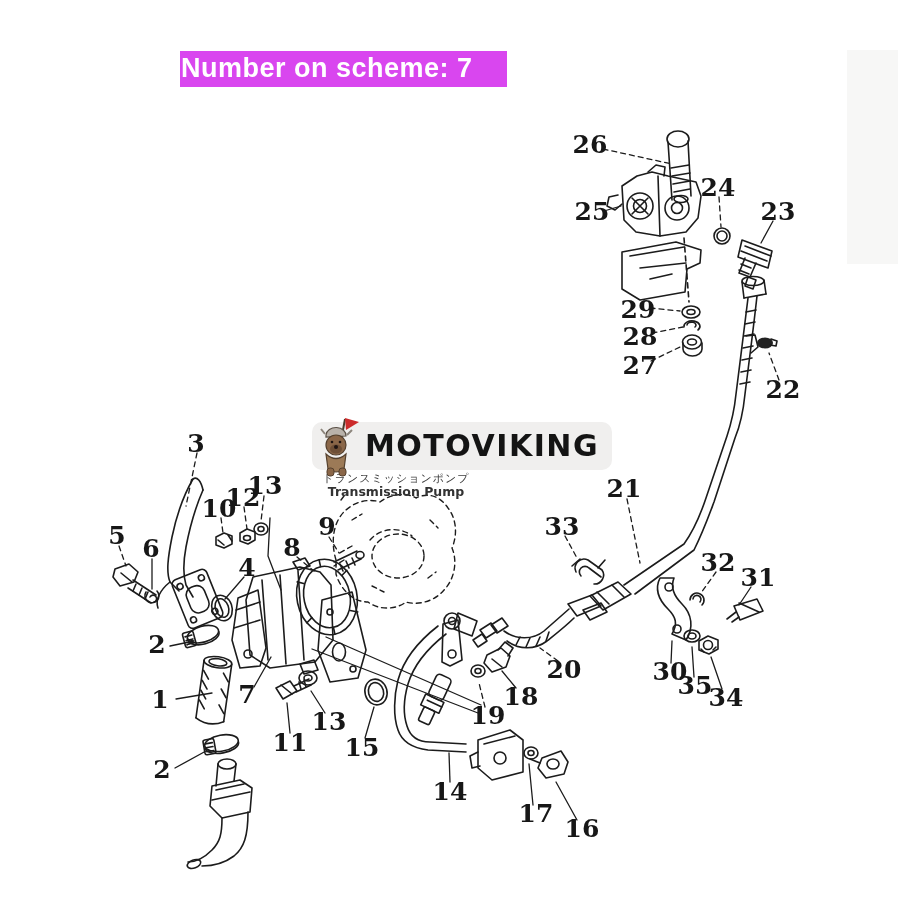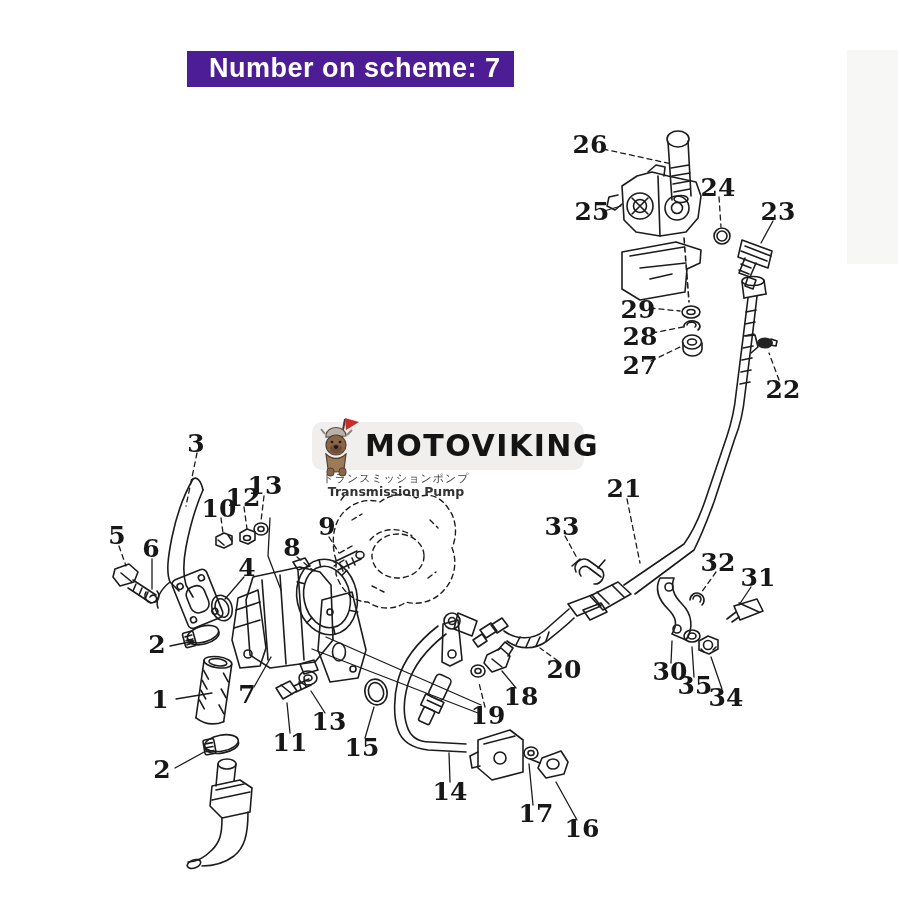--- a/index.html
+++ b/index.html
@@ -2,25 +2,25 @@
 <html><head>
 <meta charset="utf-8">
 <style>
   html,body{margin:0;padding:0;background:#fff;}
   .stage{position:relative;width:900px;height:900px;background:#ffffff;overflow:hidden;
          font-family:"Liberation Sans",sans-serif;}
   svg text{user-select:none;}
   .callout{font-family:"DejaVu Serif",serif;font-weight:bold;font-size:25px;fill:#171717;}
   .caption-jp{font-family:"DejaVu Sans",sans-serif;font-size:11px;letter-spacing:1px;fill:#3c3c3c;}
   .caption-en{font-family:"DejaVu Sans",sans-serif;font-size:12.5px;font-weight:bold;fill:#333;}
-  .banner{position:absolute;left:187px;top:51px;width:327px;height:36px;background:#4c1d95;
-          color:#fff;font-weight:bold;font-size:27px;line-height:35px;padding-left:22px;
+  .banner{position:absolute;left:180px;top:51px;width:327px;height:36px;background:#d946ef;
+          color:#fff;font-weight:bold;font-size:27px;line-height:35px;padding-left:1px;
           box-sizing:border-box;letter-spacing:.5px;white-space:nowrap;}
   .logo{position:absolute;left:312px;top:422px;width:272px;height:48px;background:#f0efee;
-        border-radius:10px;}
+        border-radius:10px;padding-left:28px;}
   .logo-text{position:absolute;left:53px;top:6px;font-family:"DejaVu Sans",sans-serif;
              font-size:30px;font-weight:bold;color:#141414;letter-spacing:1.5px;}
   .dogwrap{position:absolute;left:2px;top:-8px;width:52px;height:64px;}
 </style>
 </head>
 <body>
 
 <div class="stage">
 
   <svg width="900" height="900" viewBox="0 0 900 900">

